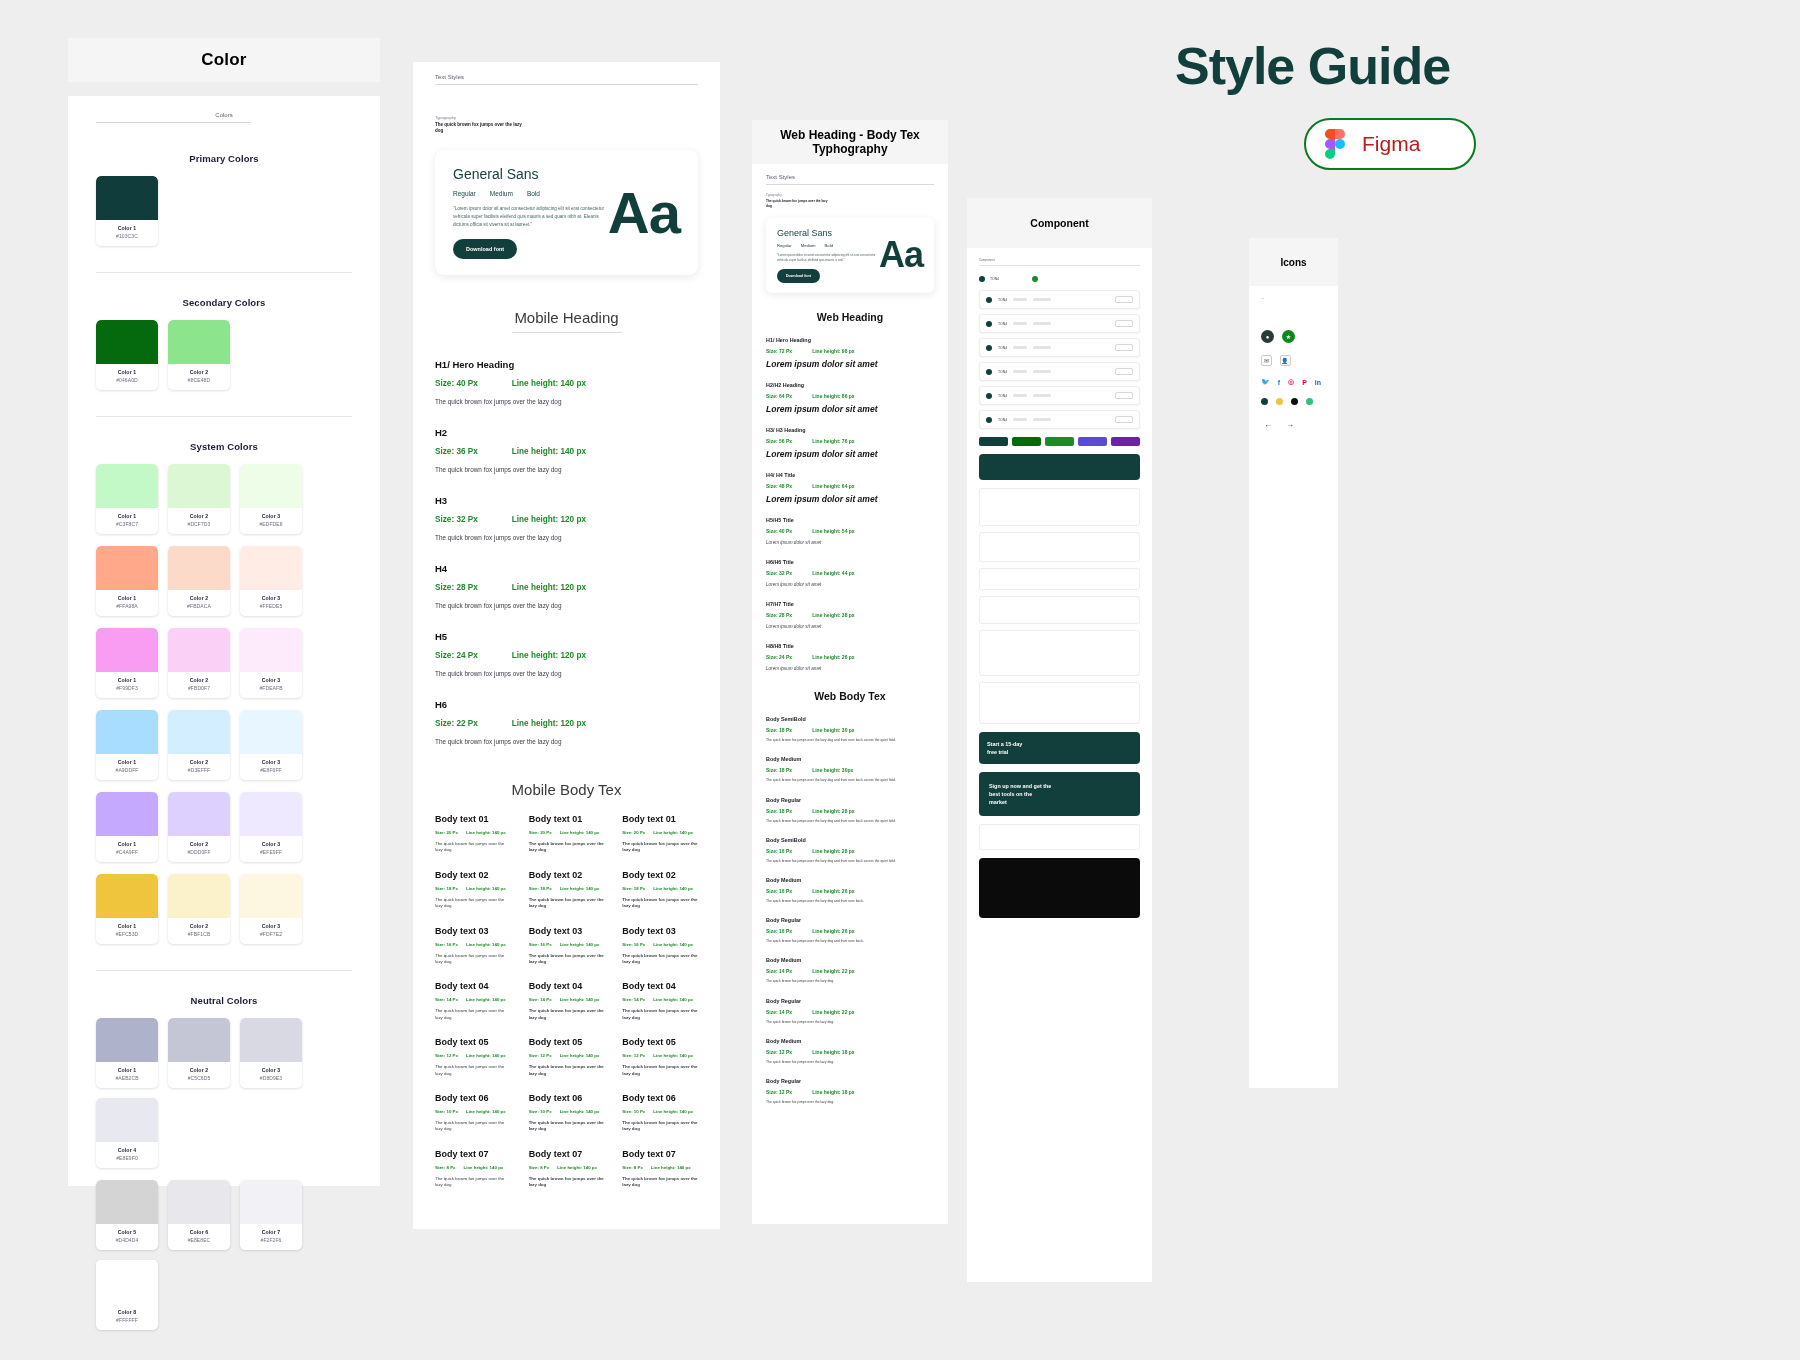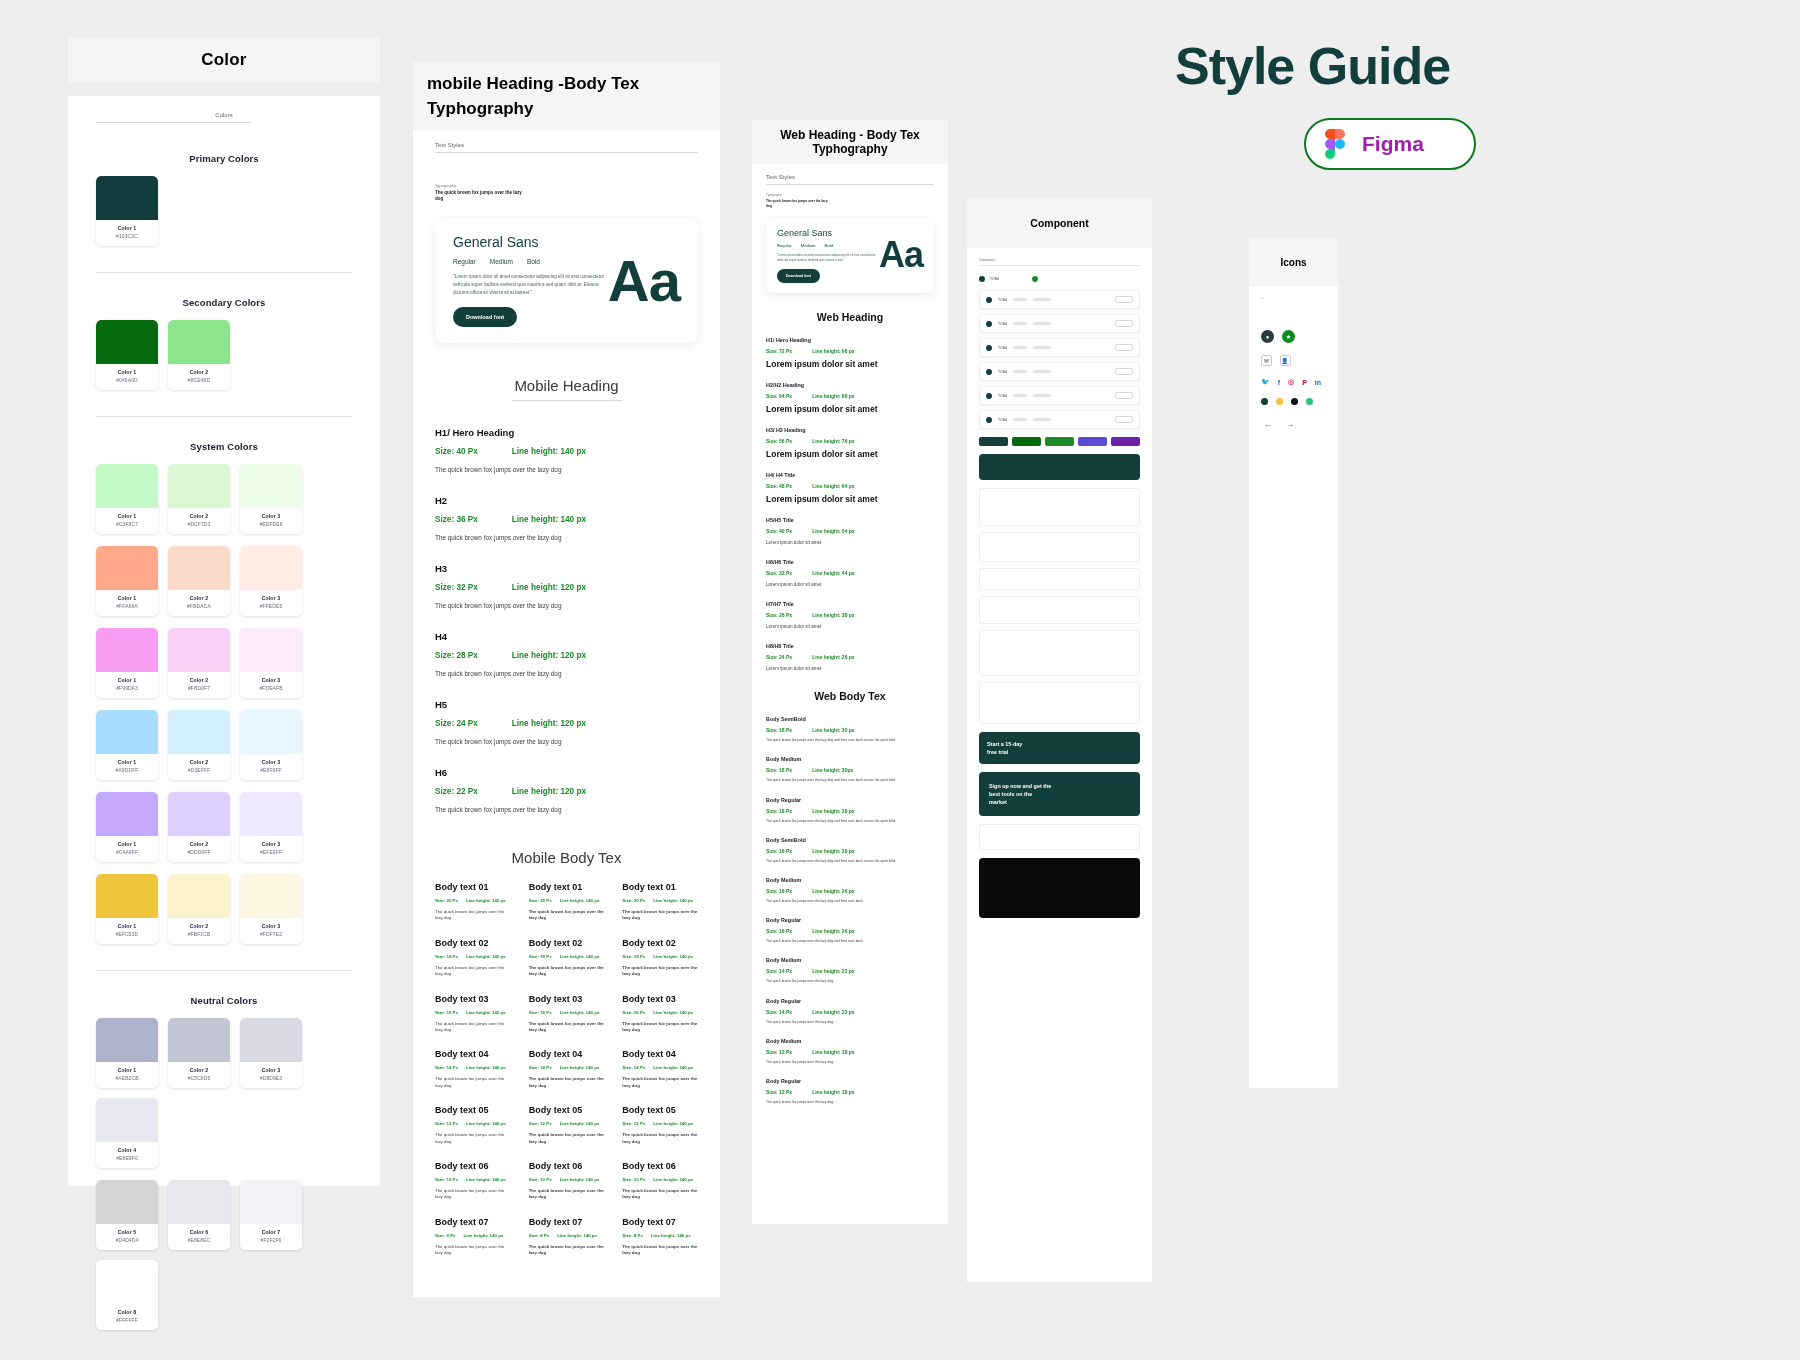--- a/index.html
+++ b/index.html
@@ -96,21 +96,21 @@
   #web-col .fc-weights { font-size: 4.2px; gap: 9px; margin-bottom: 5px; }
   #web-col .fc-quote { font-size: 3px; line-height: 5px; max-width: 108px; }
   #web-col .fc-btn { font-size: 3.6px; padding: 5px 9px; margin-top:6px;}
   #web-col .fc-aa { font-size: 36px; }
   #web-col .sec-head { font-size: 10.5px; font-weight:bold; color:#111; margin: 18px 0 14px 0; }
 
   .wty-block { margin-bottom: 13px; }
   .wty-name { font-size: 5.4px; font-weight:bold; color:#1a1a24; margin-bottom: 5px; }
   .wty-specs { display:flex; gap: 20px; margin-bottom: 5px; }
   .wty-specs span { font-size: 5px; font-weight:bold; color:#1d8a2a; }
-  .wty-sample { font-size: 8.5px; font-weight:bold; color:#111; }
+  .wty-sample { font-size: 8.5px; font-weight:bold; color:#111;font-style:italic; }
   .wty-sample.sm { font-size: 4.6px; font-weight: 400; color:#44444f; line-height:7px; }
   .wb-block { margin-bottom: 13px; }
   .wb-name { font-size: 5.4px; font-weight:bold; color:#1a1a24; margin-bottom: 5px; }
   .wb-sample { font-size: 3.4px; line-height: 5.2px; color:#44444f; margin-top:4px;}
 
   
   #cmp-col { position: absolute; left: 967px; top: 198px; width: 185px; }
   #cmp-col .frame-title { height: 50px; font-size: 10.5px; }
   #cmp-col .frame-body { margin-top: 0; padding: 10px 12px 16px 12px; min-height: 1034px; }
   .mini-tag { font-size: 3px; color:#6a6a78; }
@@ -144,21 +144,21 @@
 
   
   #sg-title { position:absolute; left:1175px; top:36px; width:430px; text-align:left; }
   #sg-title .big { font-size: 52px; font-weight: bold; color:#123F3B; letter-spacing:-1px; }
   .figma-badge {
     margin: 22px auto 0 auto; width: 172px; height: 52px; border:2px solid #0a7a1f;
     border-radius: 30px; background:#fff; display:flex; align-items:center; gap:12px;
     padding-left: 14px;
   }
   .figma-glyph { position:relative; width:30px; height:30px; flex:none; }
-  .figma-badge .label { font-size: 21px; font-weight: bold; color:#a21caf; }
+  .figma-badge .label { font-size: 21px; font-weight: normal; color:#b91c1c; }
 </style>
 </head>
 <body>
 
 <div class="canvas">
 
   <section id="color-col">
     <div class="frame-title">Color</div>
     <div class="frame-body">
       <div class="section-tag">Colors</div>
@@ -400,24 +400,20 @@
       <div class="chex">#FFFFFF</div>
     </div>
               </div>
             </div>
           </div>
         </div>
     </div>
   </section>
 
   <section id="mob-col">
-    <div class="frame-title">
-      <div>mobile Heading -Body Tex</div>
-      <div>Typhography</div>
-    </div>
     <div class="frame-body">
       <div class="section-tag">Text Styles</div>
       <div class="section-rule" style="width:100%"></div>
       <div style="font-size:4px;color:#7b7b88;">Typography</div>
       <div style="font-size:4.5px;font-weight:bold;color:#16161f;line-height:6px;max-width:90px;margin-top:2px;">The quick brown fox jumps over the lazy dog</div>
 
       <div class="font-card">
         <div class="left">
           <div class="fc-name">General Sans</div>
           <div class="fc-weights" id="mob-weights">

